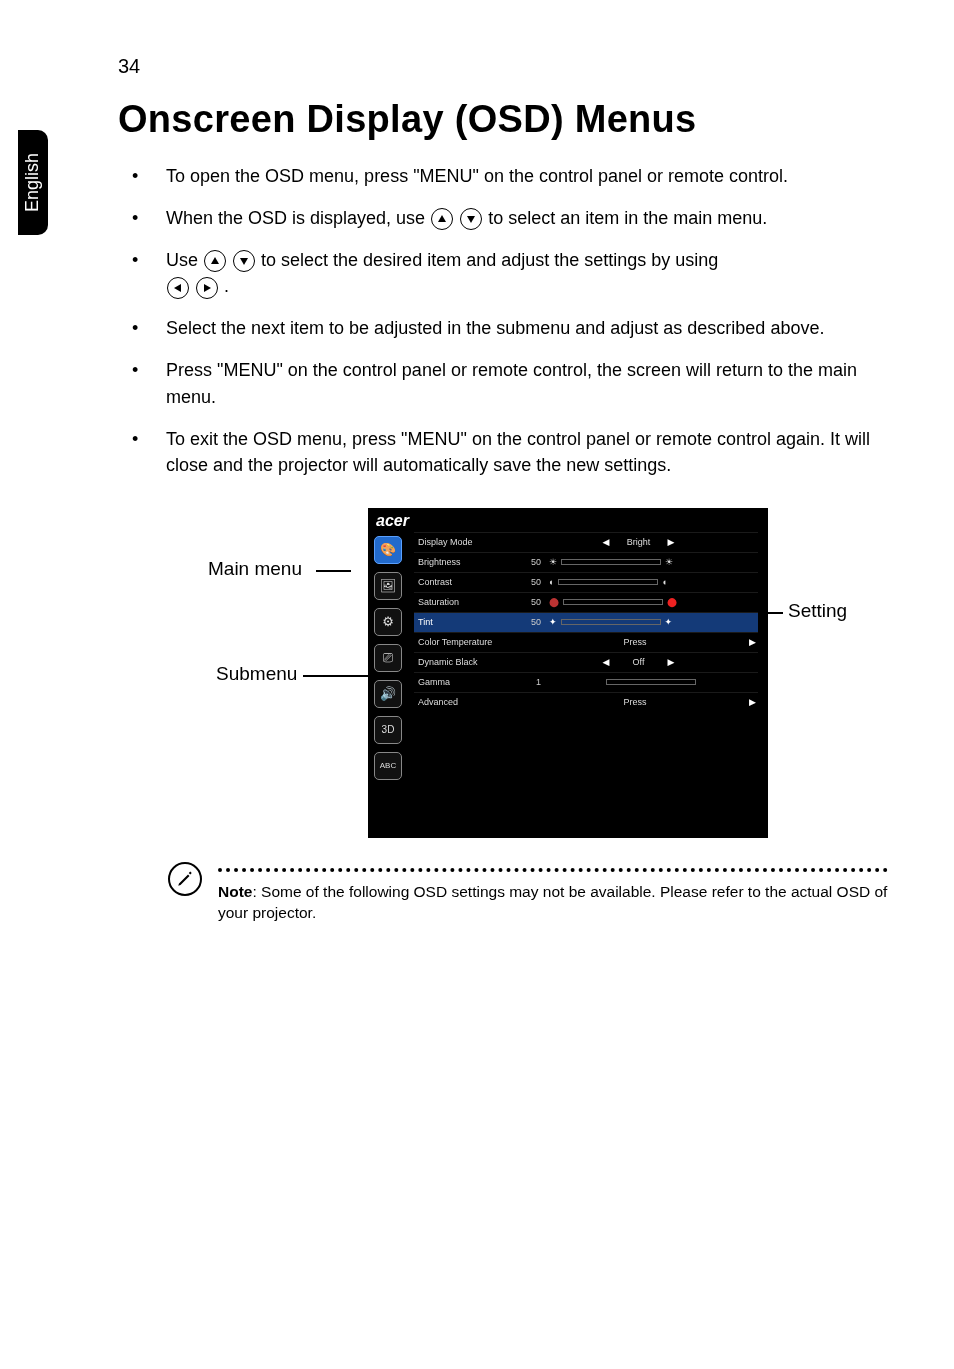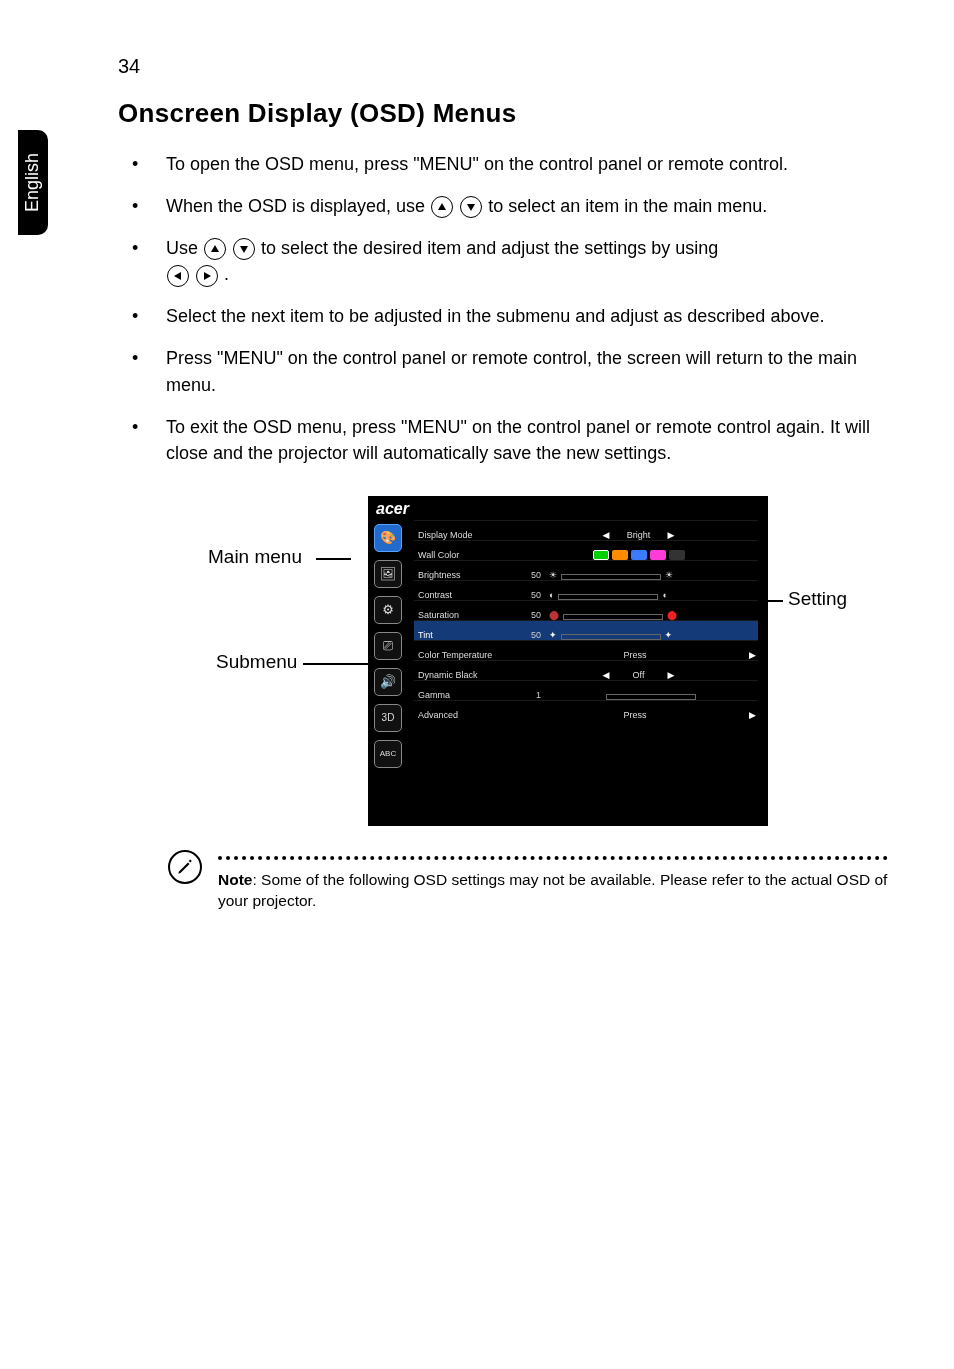--- a/index.html
+++ b/index.html
@@ -36,21 +36,21 @@
     left: 118px;
     font-size: 20px;
   }
   .content {
     position: absolute;
     left: 118px;
     top: 98px;
     width: 770px;
   }
   h1 {
-    font-size: 26px;
+    font-size: 38px;
     font-weight: 700;
     margin-bottom: 22px;
     letter-spacing: 0.3px;
   }
   .intro {
     font-size: 19px;
     line-height: 1.4;
     margin-bottom: 28px;
   }
   h2 {
@@ -132,21 +132,21 @@
     display: flex; align-items: center; justify-content: center;
     font-size: 13px;
     color: #ddd;
     background: #111;
   }
   .osd-nav .nico.active { background: #226acc; border-color: #5aa0ff; color:#fff;}
   .osd-main { flex: 1; padding: 0 10px 0 6px; }
   .osd-title { font-size: 13px; font-weight: 700; padding: 4px 0 4px 4px; }
   .osd-row {
     display: flex;
-    align-items: flex-end;
+    align-items: center;
     height: 20px;
     font-size: 9px;
     color: #ddd;
     border-top: 1px solid #1a1a1a;
     padding: 0 2px;
   }
   .osd-row.active { background: #143a78; color: #fff; }
   .osd-row .rl { width: 105px; padding-left: 2px; }
   .osd-row .rv { width: 24px; text-align: right; padding-right: 4px; color:#ccc;}
   .osd-row .rmid { flex: 1; display: flex; align-items: center; justify-content: center; gap: 4px; }
@@ -291,32 +291,20 @@
 
           <div class="osd-row">
             <span class="rl">Display Mode</span>
             <span class="rmid">
                 <span class="arr">◀</span>
               <span style="width:50px;text-align:center;">Bright</span>
               <span class="arr">▶</span>
               </span>
           </div>
           <div class="osd-row">
-            <span class="rl">Wall Color</span>
-            <span class="rmid">
-              <span class="boxes">
-                <span class="b" style="background:#00d000;border:1px solid #fff;"></span>
-                <span class="b" style="background:#ff8c00;"></span>
-                <span class="b" style="background:#3b7bff;"></span>
-                <span class="b" style="background:#ff3bd8;"></span>
-                <span class="b" style="background:#333;"></span>
-              </span>
-            </span>
-          </div>
-          <div class="osd-row">
             <span class="rl">Brightness</span>
             <span class="rv">50</span>
             <span style="padding:0 4px;">☀</span>
             <span class="slider"><span class="fill" style="width:50%;"></span></span>
             <span style="padding:0 4px;">☀</span>
           </div>
           <div class="osd-row">
             <span class="rl">Contrast</span>
             <span class="rv">50</span>
             <span style="padding:0 4px;">◐</span>

